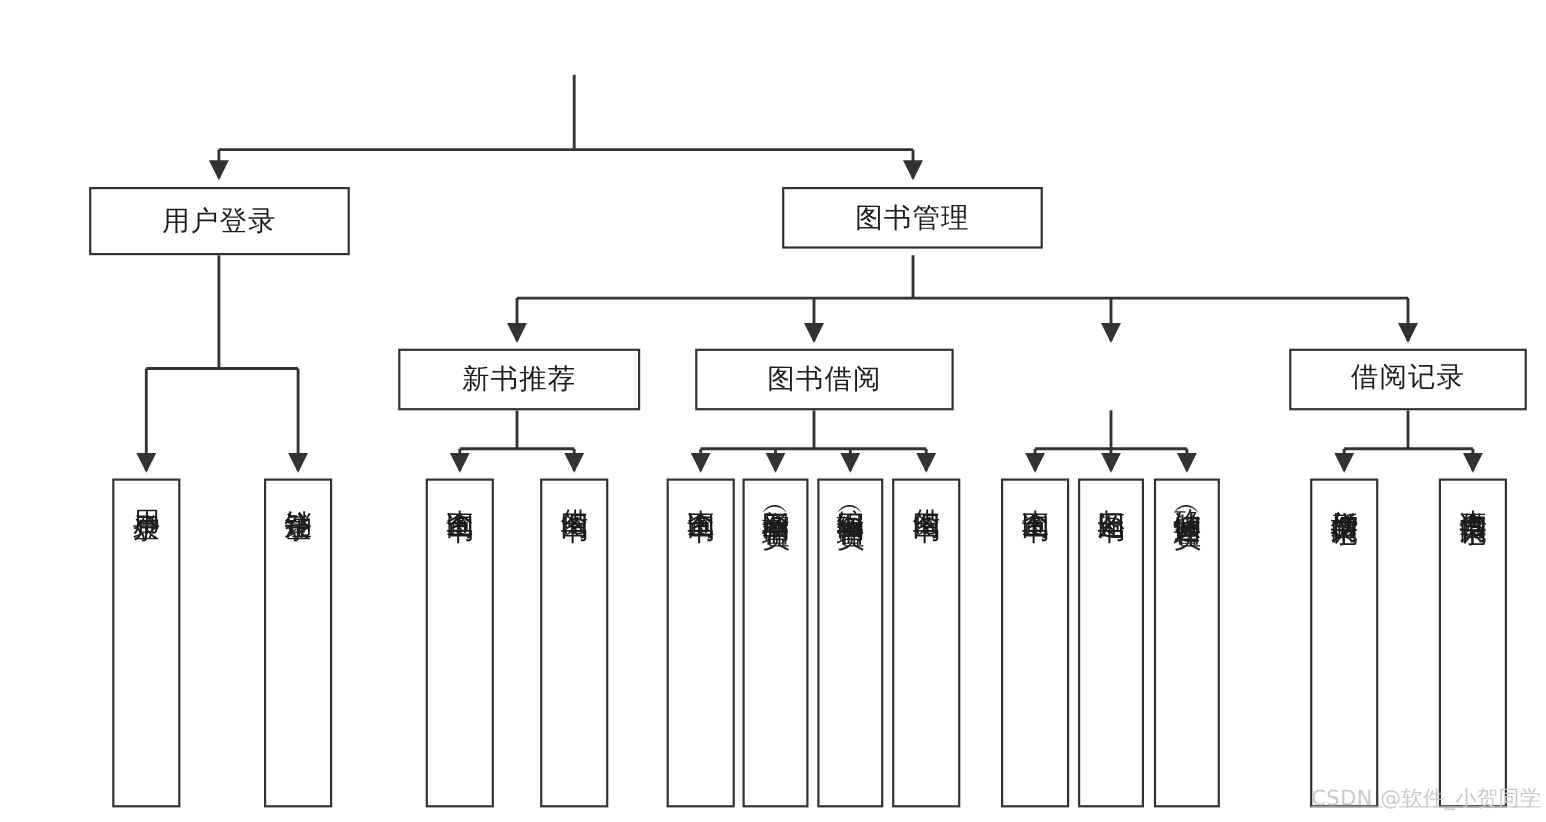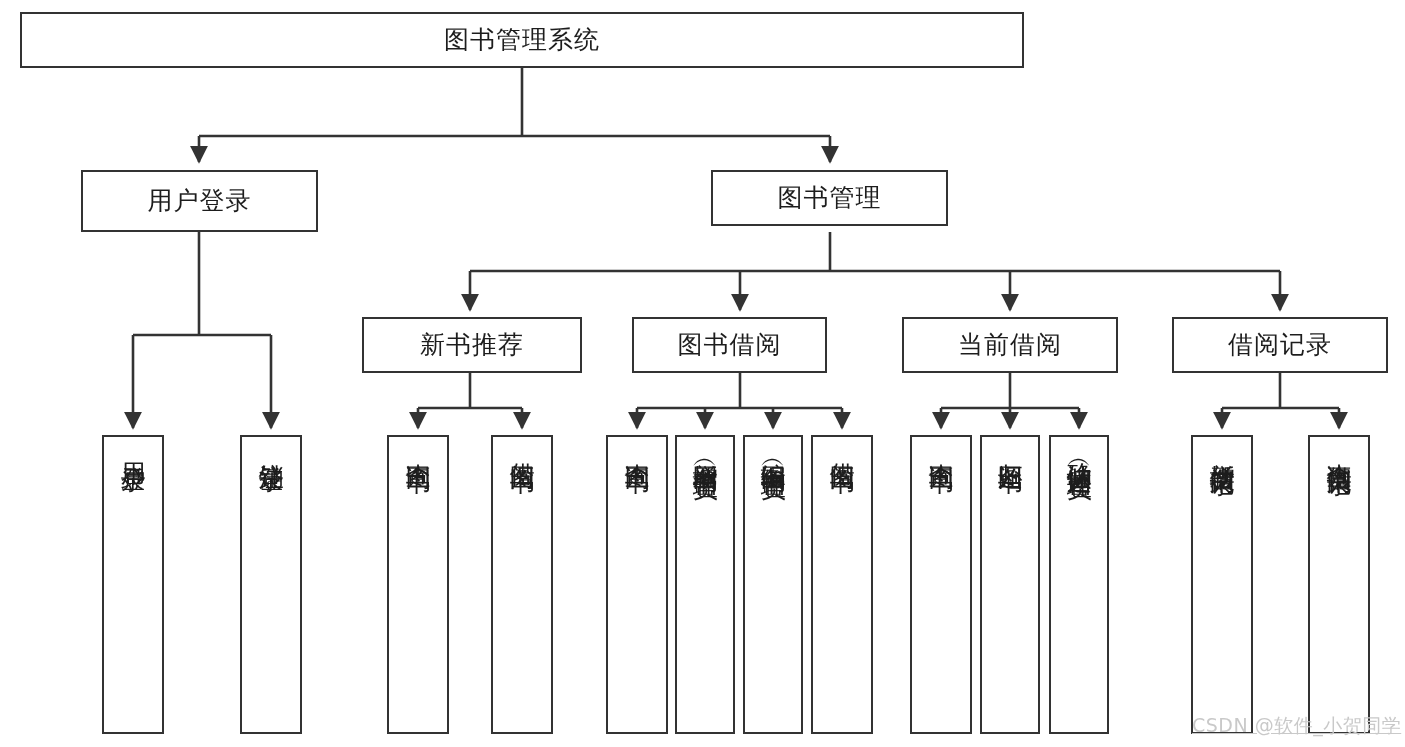--- a/index.html
+++ b/index.html
@@ -115,41 +115,35 @@
       <path d="M 1010 408 L 1010 428" marker-end="url(#arrow)"></path>
       <path d="M 1079 408 L 1079 428" marker-end="url(#arrow)"></path>
 
       <path d="M 1280 373 L 1280 408"></path>
       <path d="M 1222 408 L 1339 408"></path>
       <path d="M 1222 408 L 1222 428" marker-end="url(#arrow)"></path>
       <path d="M 1339 408 L 1339 428" marker-end="url(#arrow)"></path>
     </g>
   </svg>
 
-  <div class="node horiz" style="left:20px; top:12px; width:1004px; height:56px;">
-    <span>图书管理系统</span>
-  </div>
 
   <div class="node horiz" style="left:81px; top:170px; width:237px; height:62px;">
     <span>用户登录</span>
   </div>
   <div class="node horiz" style="left:711px; top:170px; width:237px; height:56px;">
     <span>图书管理</span>
   </div>
 
   <div class="node horiz" style="left:362px; top:317px; width:220px; height:56px;">
     <span>新书推荐</span>
   </div>
-  <div class="node horiz" style="left:632px; top:317px; width:195px; height:56px;">
+  <div class="node horiz" style="left:632px; top:317px; width:235px; height:56px;">
     <span>图书借阅</span>
   </div>
-  <div class="node horiz" style="left:902px; top:317px; width:216px; height:56px;">
-    <span>当前借阅</span>
-  </div>
-  <div class="node horiz" style="left:1172px; top:317px; width:216px; height:56px;">
+  <div class="node horiz" style="left:1172px; top:317px; width:216px; height:56px;font-family:Liberation Mono, monospace;">
     <span>借阅记录</span>
   </div>
 
   <div class="node vert" style="left:102px; top:435px; width:62px; height:299px;">
     <span class="vtext">用户登录</span>
   </div>
   <div class="node vert" style="left:240px; top:435px; width:62px; height:299px;">
     <span class="vtext">注销登录</span>
   </div>
 

